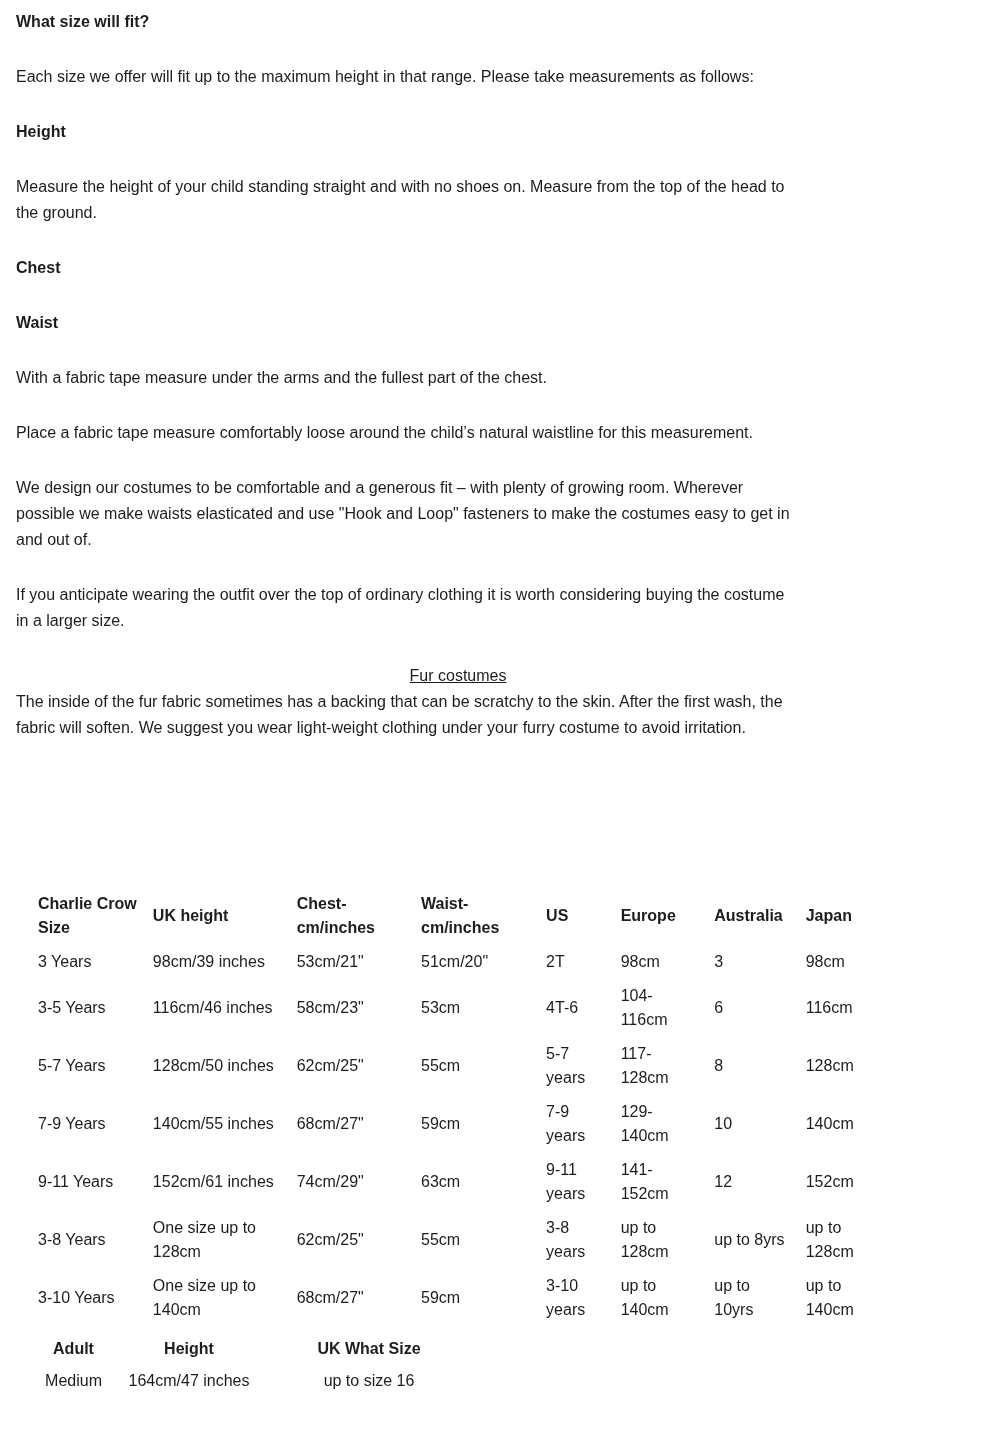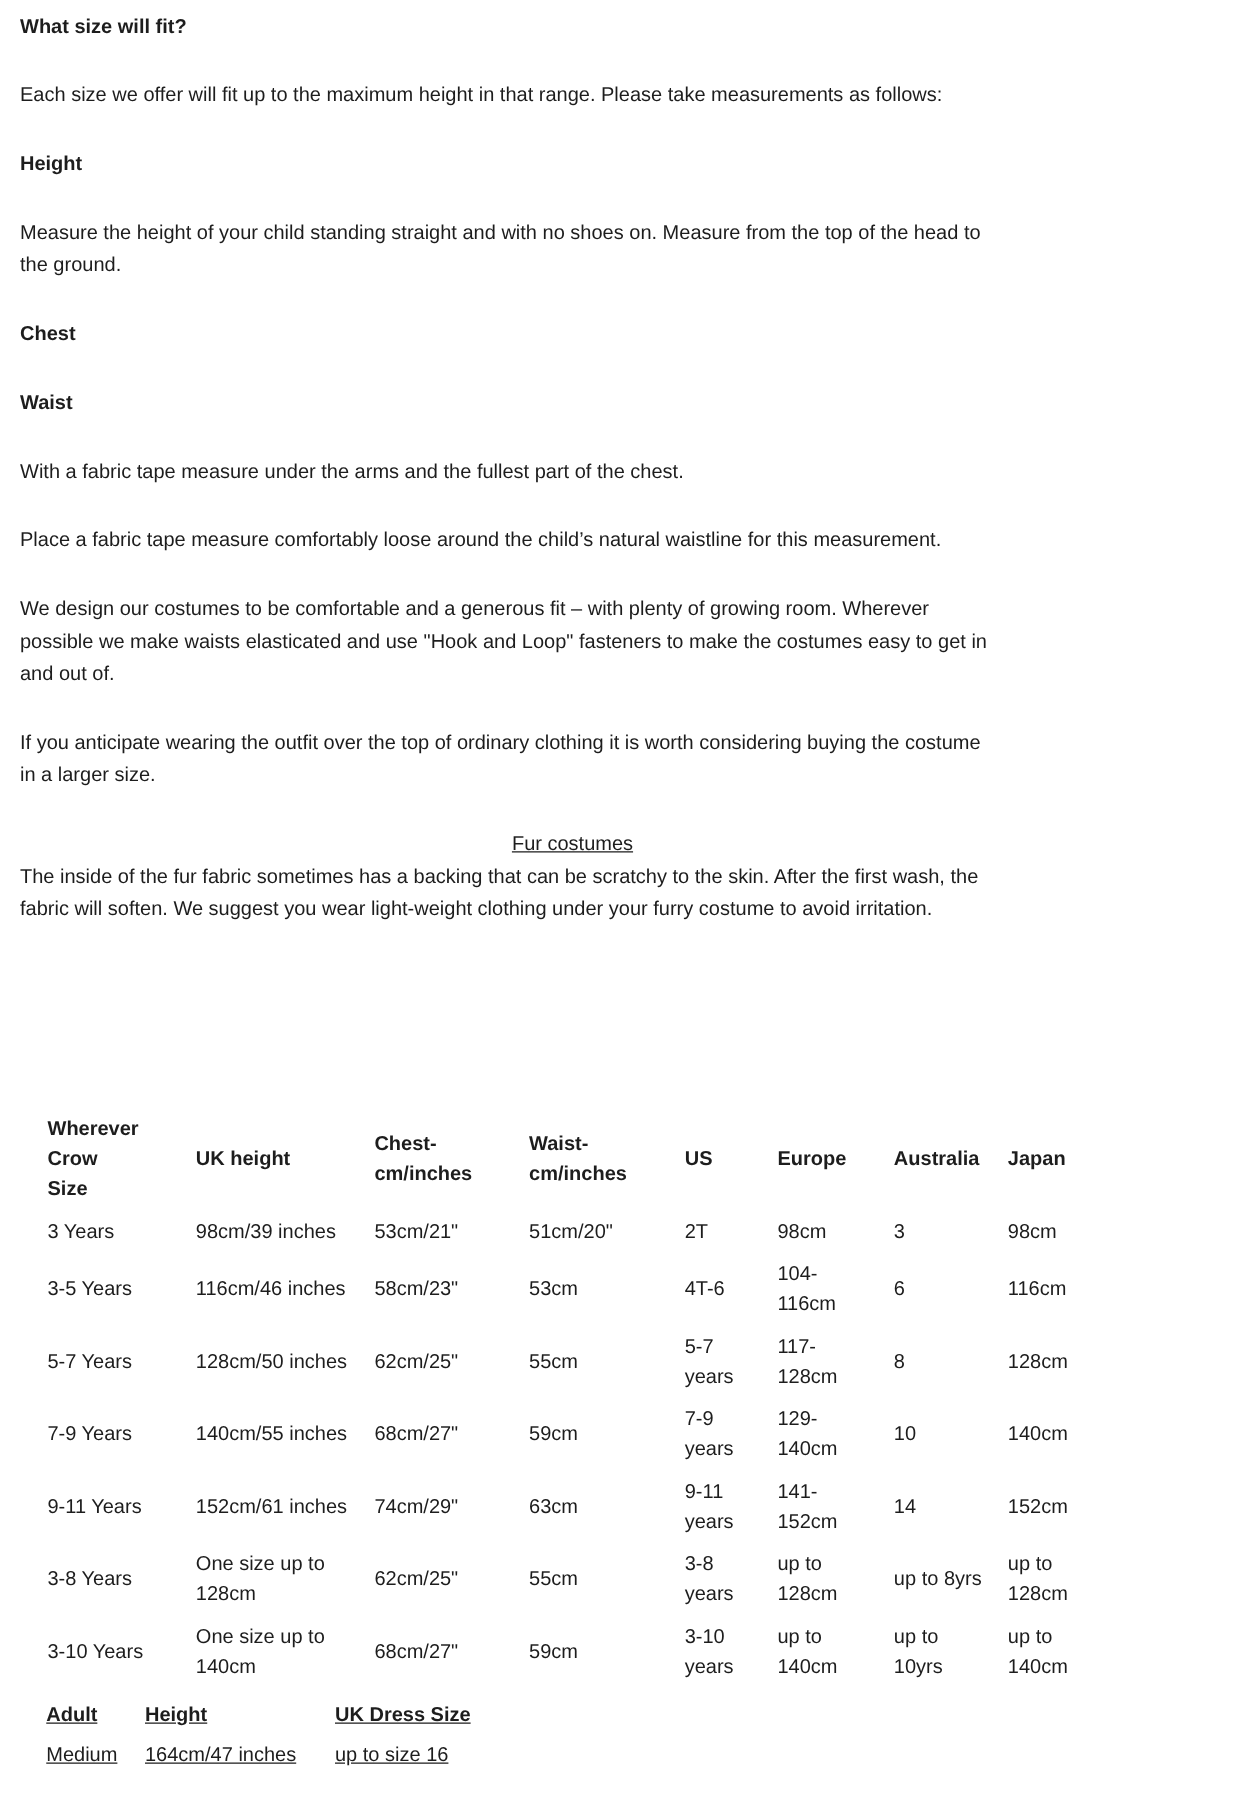--- a/index.html
+++ b/index.html
@@ -43,25 +43,24 @@
   
   table.adult {
     border-collapse:collapse;
     table-layout:fixed;
     margin:6px 0 0 21px;
     font-size:16px;
     line-height:20px;
   }
   table.adult td, table.adult th {
     padding:6px 6px 6px 0;
-    text-align:left;
+    text-align:center;
     vertical-align:middle;
     font-weight:normal;
     white-space:pre-line;
-    text-decoration:underline;
   }
   table.adult th { font-weight:bold; }
 </style>
 </head>
 <body>
 
 <div class="page">
 
   <div class="para first h">What size will fit?</div>
 
@@ -94,21 +93,21 @@
         <col style="width:164px">
         <col style="width:136px">
         <col style="width:137px">
       <col style="width:83px">
         <col style="width:103px">
         <col style="width:96px">
         <col style="width:106px">
     </colgroup>
     <tbody>
         <tr class="h2">
-      <th>Wherever Crow
+      <th>Charlie Crow
 Size</th>
       <th>UK height</th>
       <th>Chest-
 cm/inches</th>
       <th>Waist-
 cm/inches</th>
       <th>US</th>
       <th>Europe</th>
       <th>Australia</th>
       <th>Japan</th>
@@ -160,21 +159,21 @@
     </tr>
     <tr class="h2">
       <td>9-11 Years</td>
       <td>152cm/61 inches</td>
       <td>74cm/29"</td>
       <td>63cm</td>
       <td>9-11
 years</td>
       <td>141-
 152cm</td>
-      <td>14</td>
+      <td>12</td>
       <td>152cm</td>
     </tr>
     <tr class="h2">
       <td>3-8 Years</td>
       <td>One size up to
 128cm</td>
       <td>62cm/25"</td>
       <td>55cm</td>
       <td>3-8
 years</td>
@@ -206,21 +205,21 @@
     <colgroup>
       <col style="width:79px">
         <col style="width:152px">
         <col style="width:208px">
         <col style="width:300px">
     </colgroup>
     <tbody>
         <tr>
       <th>Adult</th>
       <th>Height</th>
-      <th>UK Dress Size</th>
+      <th>UK What Size</th>
       <th></th>
     </tr>
     <tr>
       <td>Medium</td>
       <td>164cm/47 inches</td>
       <td>up to size 16</td>
       <td></td>
     </tr>
   </tbody>
     </table>

